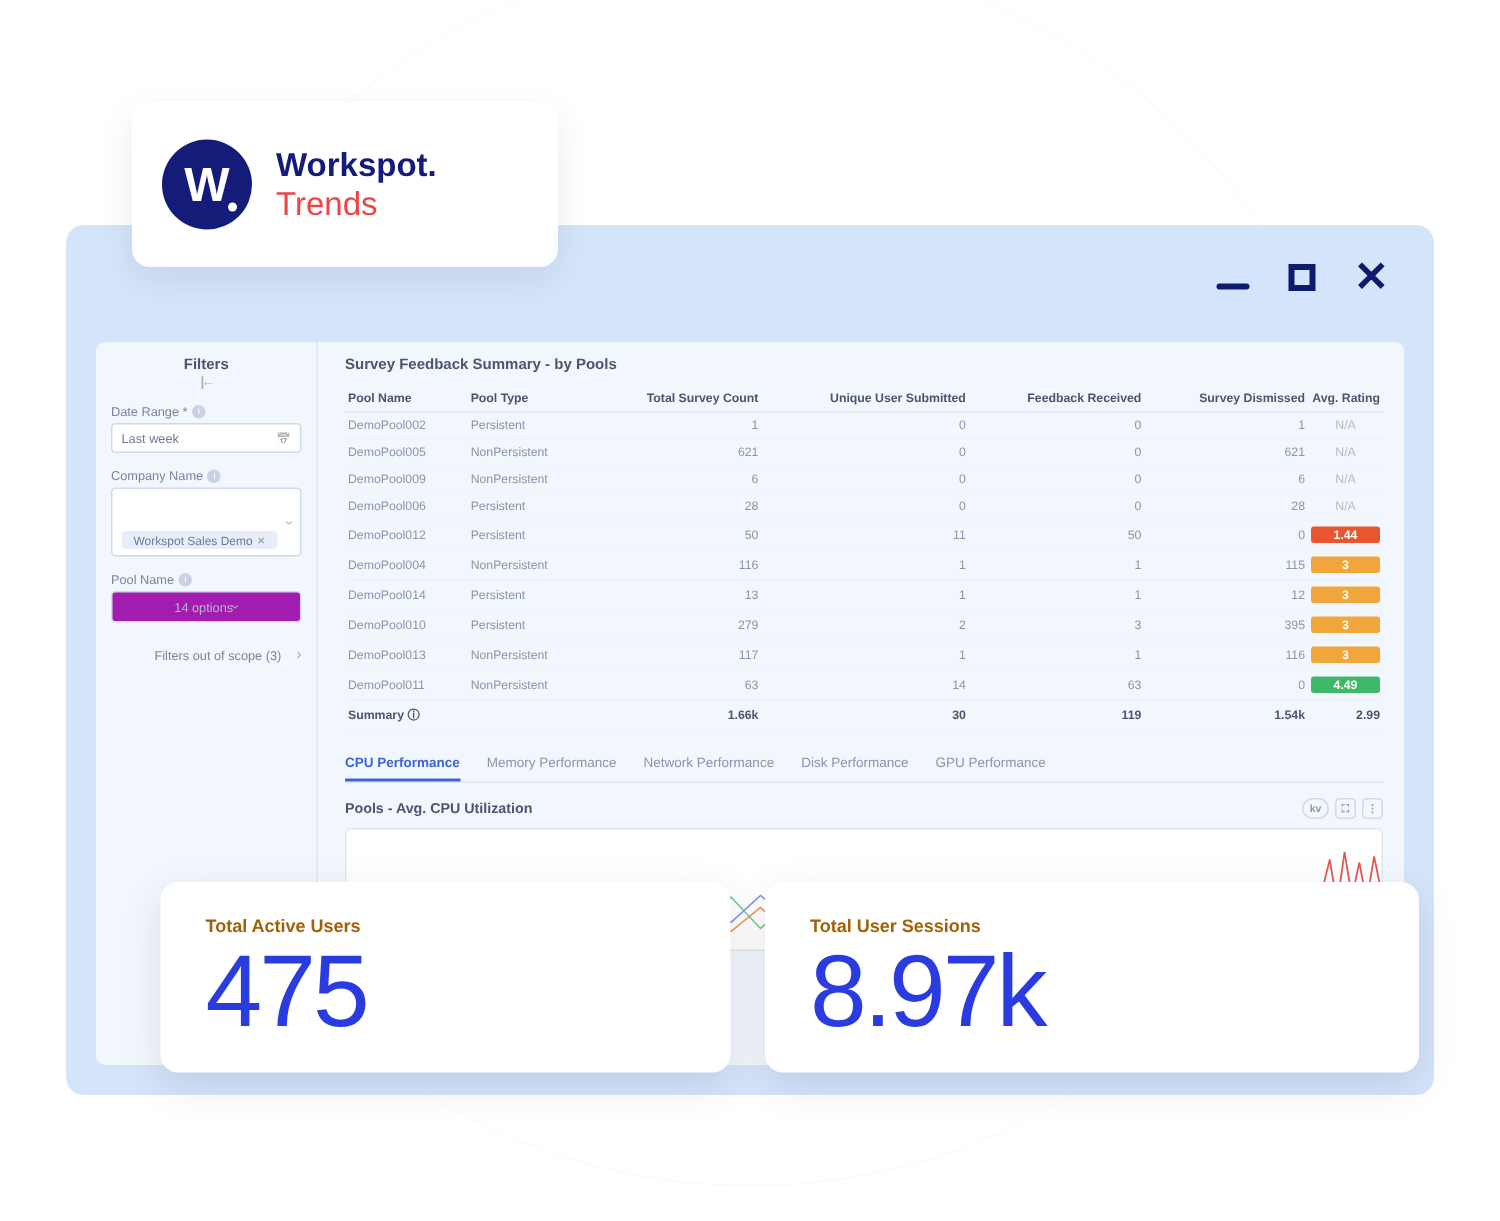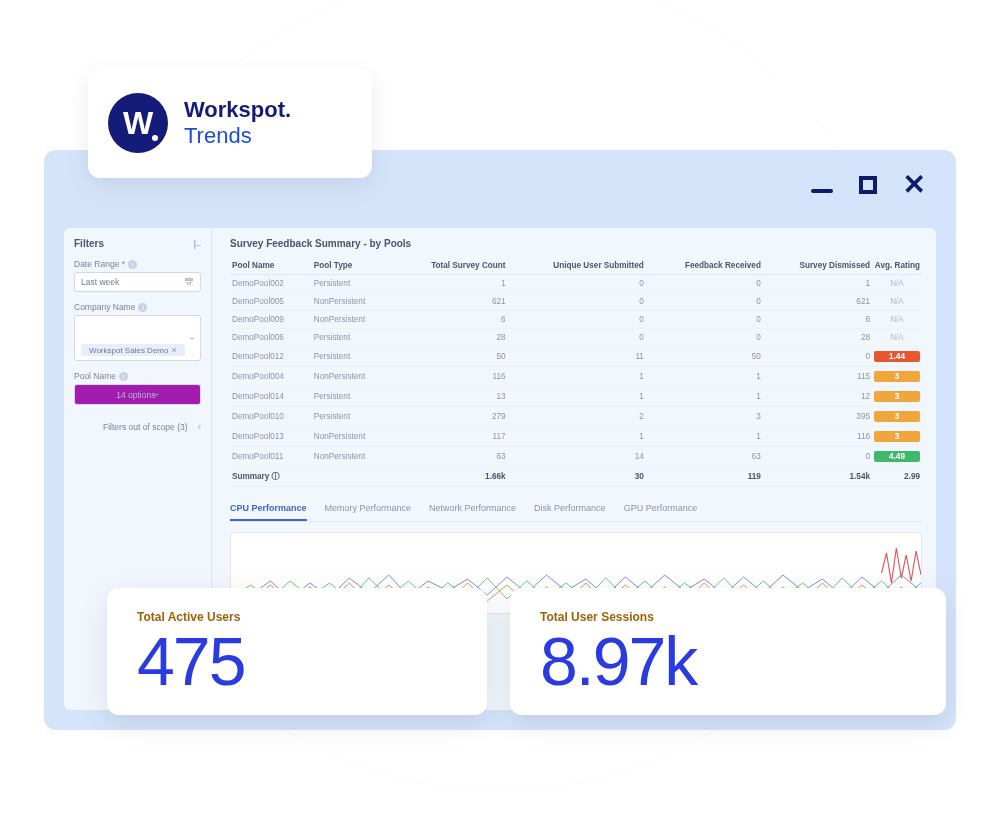--- a/index.html
+++ b/index.html
@@ -77,40 +77,40 @@
     content: '';
     position: absolute;
     width: 6px;
     height: 6px;
     background: #fff;
     border-radius: 50%;
     bottom: 12px;
     right: 10px;
   }
   .brand-text .brand-name { font-size: 22px; font-weight: 800; color: #141b78; }
-  .brand-text .brand-sub  { font-size: 22px; font-weight: 400; color: #1d4ed8; }
+  .brand-text .brand-sub  { font-size: 22px; font-weight: 400; color: #ef4444; }
 
   .dashboard {
     position: absolute;
     top: 78px;
     left: 20px;
     right: 20px;
     bottom: 20px;
     background: #f2f6fd;
     border-radius: 6px;
     display: flex;
     font-size: 9px;
     color: #6d7a95;
   }
   .sidebar {
     width: 148px;
     border-right: 1px solid #dbe4f3;
     padding: 10px 10px;
   }
-  .sidebar h4 { font-size: 10px; color: #4a556e; margin-bottom: 10px; display:flex; justify-content: space-between; align-items:center;}
+  .sidebar h4 { font-size: 10px; color: #4a556e; margin-bottom: 10px; display:flex; justify-content: space-between; align-items:center;flex-direction:column;}
   .filter-label { font-size: 8.5px; color: #7a849c; margin-top: 10px; margin-bottom: 3px; display:flex; align-items:center; gap:3px;}
   .filter-box {
     border: 1px solid #d0d9ea;
     background: #fff;
     border-radius: 3px;
     padding: 4px 6px;
     font-size: 8.5px;
     color: #6d7a95;
     display: flex;
     justify-content: space-between;
@@ -428,20 +428,28 @@
 
       <div class="tabs">
         <div class="tab active">CPU Performance</div>
         <div class="tab">Memory Performance</div>
         <div class="tab">Network Performance</div>
         <div class="tab">Disk Performance</div>
         <div class="tab">GPU Performance</div>
       </div>
 
       <div class="chart-block">
+        <div class="chart-title">
+          <span>Pools - Avg. CPU Utilization</span>
+          <div class="chart-tools">
+            <span style="border-radius:8px;width:18px">kv</span>
+            <span>⛶</span>
+            <span>⋮</span>
+          </div>
+        </div>
         <div class="chart-area">
           <svg viewBox="0 0 700 80" preserveAspectRatio="none">
             <polyline points="0,58 20,62 40,48 60,66 80,50 100,64 120,45 140,60 160,42 180,63 200,48 220,58 240,46 260,62 280,44 300,60 320,42 340,58 360,46 380,63 400,44 420,60 440,42 460,58 480,46 500,62 520,44 540,60 560,42 580,58 600,46 620,63 640,44 660,60 680,42 700,58" fill="none" stroke="#7a8fe8" stroke-width="1"></polyline>
             <polyline points="0,64 20,52 40,66 60,48 80,64 100,50 120,66 140,45 160,64 180,48 200,66 220,50 240,64 260,45 280,66 300,48 320,64 340,50 360,66 380,45 400,64 420,48 440,66 460,50 480,64 500,45 520,66 540,48 560,64 580,50 600,66 620,45 640,64 660,48 680,66 700,50" fill="none" stroke="#6fc98a" stroke-width="1"></polyline>
             <polyline points="0,55 20,68 40,52 60,70 80,54 100,68 120,50 140,70 160,52 180,68 200,54 220,70 240,50 260,68 280,52 300,70 320,54 340,68 360,50 380,70 400,52 420,68 440,54 460,70 480,50 500,68 520,52 540,70 560,54 580,68 600,50 620,70 640,52 660,68 680,54 700,70" fill="none" stroke="#e89250" stroke-width="1"></polyline>
             <polyline points="660,40 665,20 670,50 675,15 680,45 685,22 690,48 695,18 700,42" fill="none" stroke="#e05a5a" stroke-width="1.2"></polyline>
           </svg>
           <div class="x-label">2024-10-04 00:</div>
         </div>
       </div>

